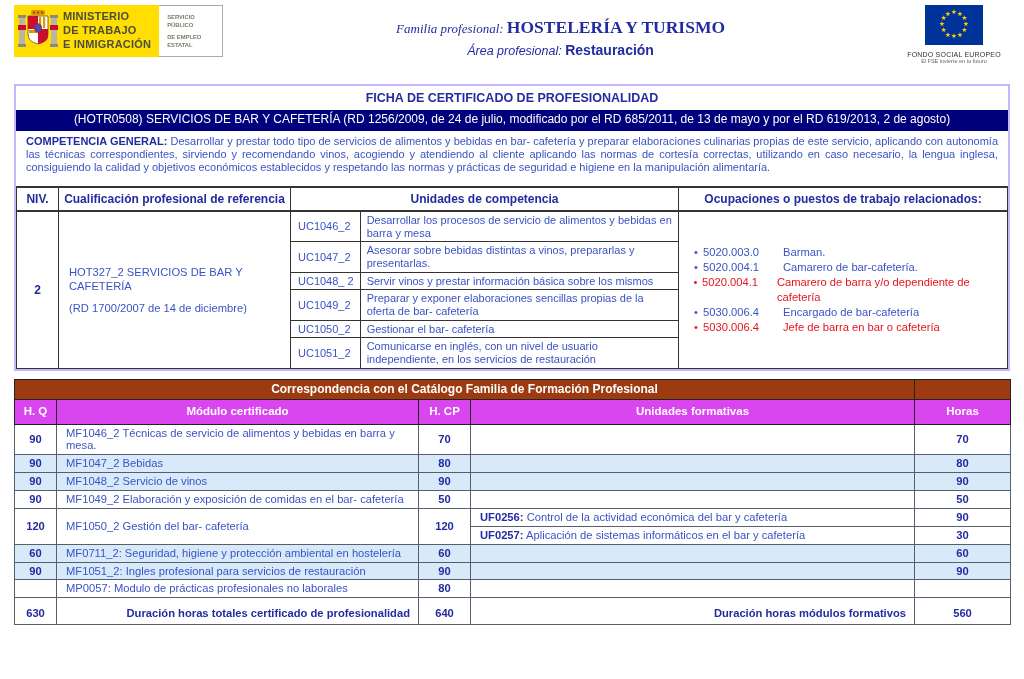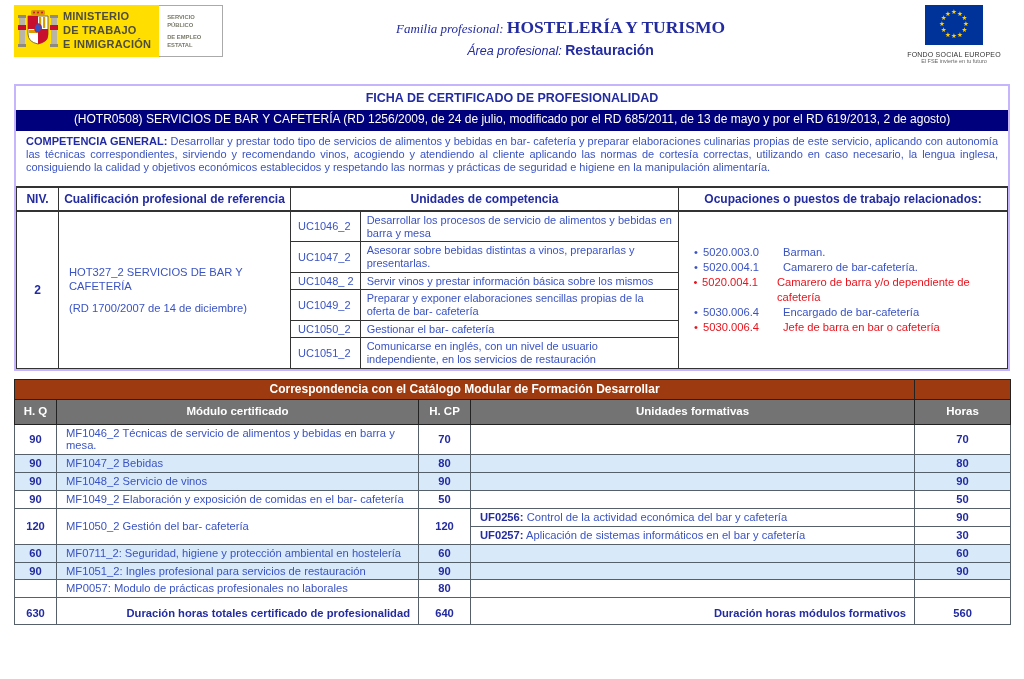--- a/index.html
+++ b/index.html
@@ -52,21 +52,21 @@
   table.uc td:last-child { border-right:none; }
   td.ocup { padding:6px 6px 6px 10px; vertical-align:middle; }
   .oitem { display:flex; font-size:11.2px; color:#3a53c4; line-height:1.35; }
   .oitem .blt { width:14px; text-align:center; }
   .oitem .ocode { width:80px; }
   .oitem.red { color:#e8131c; }
   
   table.mod { width:996px; margin:8px 14px 0 14px; border-collapse:collapse; table-layout:fixed; }
   table.mod td { border:1px solid #55606b; font-size:11.2px; padding:2px 4px; line-height:1.15; vertical-align:middle; }
   table.mod .ttl { background:#9e3a10; color:#fff; font-weight:bold; text-align:center; font-size:12px; padding:3px; border-color:#222; }
-  table.mod .hd  { background:#737373; color:#fff; font-weight:bold; text-align:center; font-size:11.5px; padding:5px 2px; border-color:#222; }
+  table.mod .hd  { background:#d946ef; color:#fff; font-weight:bold; text-align:center; font-size:11.5px; padding:5px 2px; border-color:#222; }
   table.mod td.num { text-align:center; font-weight:bold; color:#232ba0; }
   table.mod td.modname { color:#3a53c4; padding-left:9px; }
   table.mod td.ufcell { color:#3a53c4; padding-left:9px; }
   table.mod td.ufcell b { color:#232ba0; }
   tr.shaded td { background:#d8eafa; }
   table.mod tr.totals td { font-weight:bold; color:#232ba0; padding-top:9px; padding-bottom:4px; }
   table.mod td.rlabel { text-align:right; padding-right:8px; }
 </style>
 </head>
 <body>
@@ -231,21 +231,21 @@
   <table class="mod">
     <colgroup>
         <col style="width:42px">
         <col style="width:362px">
         <col style="width:52px">
         <col style="width:444px">
         <col style="width:96px">
       </colgroup>
     <tbody>
         <tr>
-      <td class="ttl" colspan="4">Correspondencia con el Catálogo Modular de Formación Desarrollar</td>
+      <td class="ttl" colspan="4">Correspondencia con el Catálogo Familia de Formación Profesional</td>
       <td class="ttl"></td>
     </tr>
     <tr>
       <td class="hd">H. Q</td>
       <td class="hd">Módulo certificado</td>
       <td class="hd">H. CP</td>
       <td class="hd">Unidades formativas</td>
       <td class="hd">Horas</td>
     </tr>
 

